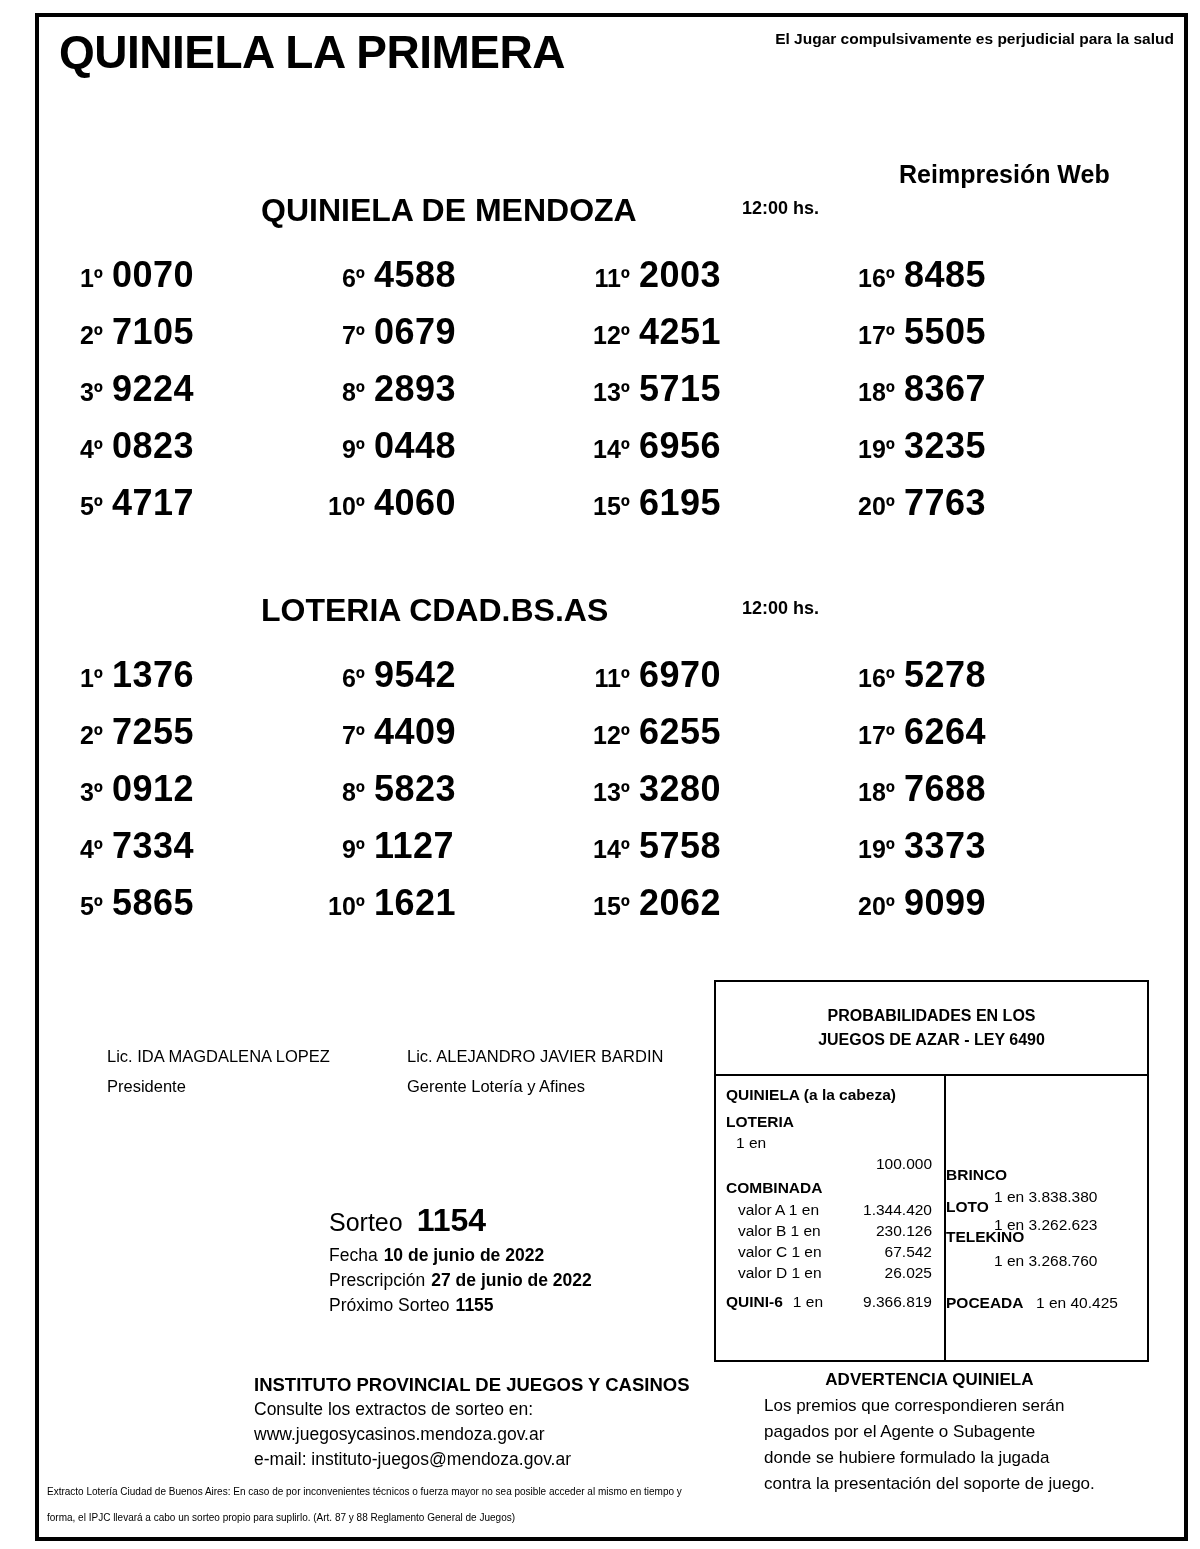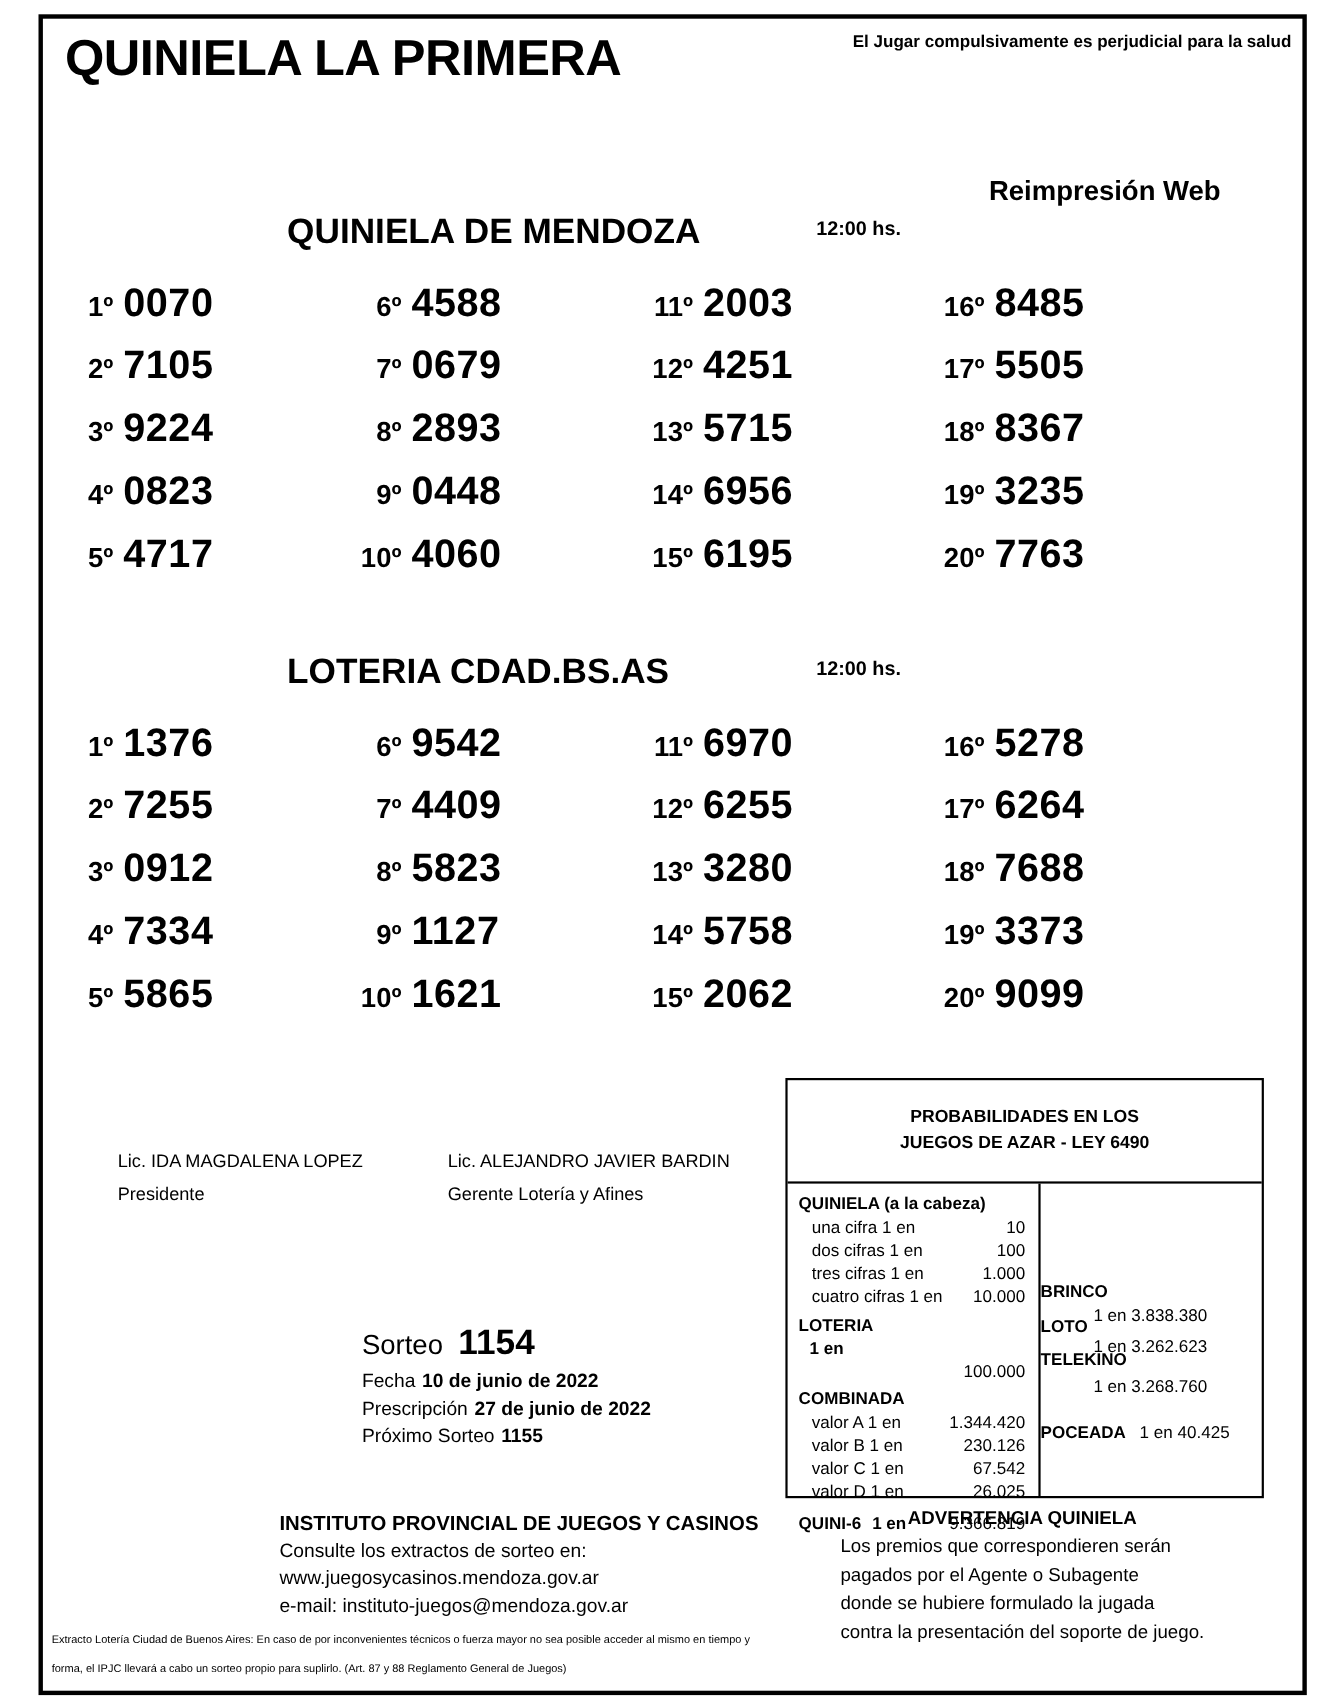--- a/index.html
+++ b/index.html
@@ -99,21 +99,21 @@
 
   .p-group-title { font-size: 15.5px; font-weight: bold; line-height: 22px; white-space: nowrap; }
   .p-row {
     font-size: 15.5px; line-height: 21px;
     display: flex; white-space: nowrap; padding-left: 12px;
   }
   .p-row .lbl { flex: 0 0 auto; }
   .p-row .val { margin-left: auto; padding-right: 12px; }
   .p-row.flat { padding-left: 0; }
   .p-row.flat .lbl { font-weight: bold; }
-  .p-row.flat .mid { margin-left: 10px; font-weight: bold; }
+  .p-row.flat .mid { margin-left: 10px; }
 
   .pr-item { position: absolute; white-space: nowrap; font-size: 15.5px; }
   .pr-item .nm { font-weight: bold; }
 
   
   .inst { position: absolute; left: 215px; top: 1355px; font-size: 17.5px; line-height: 25px; }
   .inst .hd { font-weight: bold; font-size: 18.5px; }
   .adv { position: absolute; left: 725px; top: 1350px; font-size: 17px; line-height: 26px; }
   .adv .hd { font-weight: bold; text-align: center; display: block; }
   .bottom-note {
@@ -333,38 +333,20 @@
   <div id="prob">
     <div class="prob-head">
       <span>PROBABILIDADES EN LOS</span>
       <span>JUEGOS DE AZAR - LEY 6490</span>
     </div>
     <div class="prob-body">
       <div class="prob-divider"></div>
 
       <div class="pleft">
         <div class="p-group-title">QUINIELA (a la cabeza)</div>
-        <div id="quiniela-rows">
-            <div class="p-row">
-              <span class="lbl">una cifra  1 en</span>
-              <span class="val">10</span>
-            </div>
-            <div class="p-row">
-              <span class="lbl">dos cifras 1 en</span>
-              <span class="val">100</span>
-            </div>
-            <div class="p-row">
-              <span class="lbl">tres cifras 1 en</span>
-              <span class="val">1.000</span>
-            </div>
-            <div class="p-row">
-              <span class="lbl">cuatro cifras 1 en</span>
-              <span class="val">10.000</span>
-            </div>
-          </div>
 
         <div class="p-row flat" style="margin-top:5px;flex-direction:column;">
           <span class="lbl">LOTERIA</span>
           <span class="mid">1 en</span>
           <span class="val">100.000</span>
         </div>
 
         <div class="p-group-title" style="margin-top:3px;">COMBINADA</div>
         <div id="combinada-rows">
             <div class="p-row">

